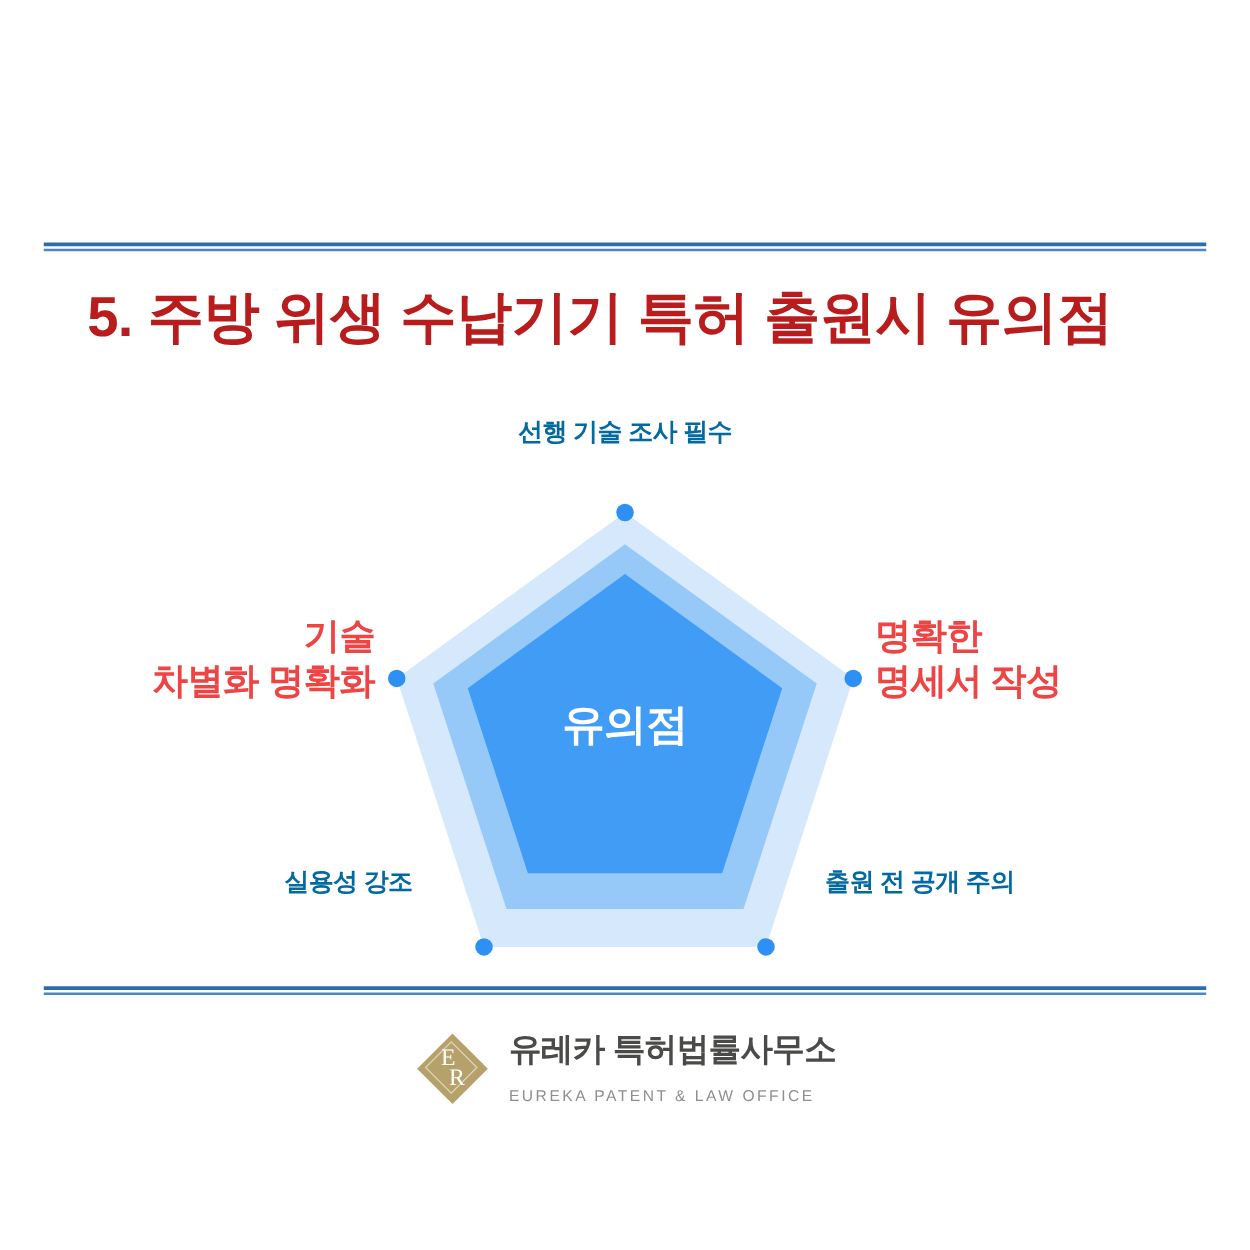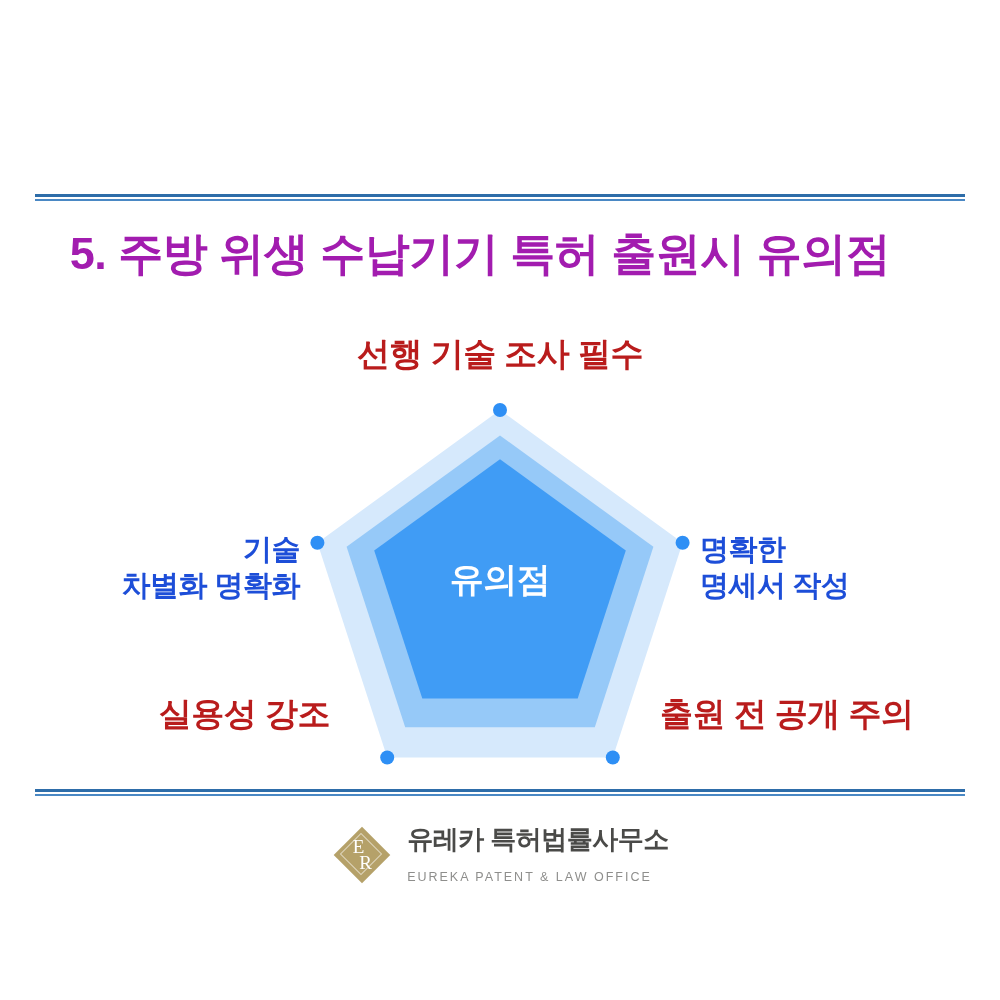--- a/index.html
+++ b/index.html
@@ -51,21 +51,21 @@
   .divider-top    { top: 194px; }
   .divider-bottom { top: 789px; }
 
   
   .page-title {
     position: absolute;
     left: 0;
     top: 224px;
     width: 960px;
     text-align: center;
-    color: #a21caf;
+    color: #b91c1c;
     font-size: 45px;
     font-weight: bold;
     letter-spacing: -0.5px;
     white-space: nowrap;
   }
 
   
   .figure {
     position: absolute;
     left: 0;
@@ -93,22 +93,22 @@
   }
 
   
   .axis-label {
     position: absolute;
     font-weight: bold;
     letter-spacing: -0.5px;
     line-height: 1.24;
     white-space: pre-line;
   }
-  .axis-label.bright { color: #b91c1c; font-size: 33px; }
-  .axis-label.muted  { color: #1d4ed8; font-size: 29px; margin-top: 40px; }
+  .axis-label.bright { color: #0369a1; font-size: 20px; }
+  .axis-label.muted  { color: #ef4444; font-size: 29px; }
 
   .label-top {
     left: 0;
     top: 334px;
     width: 1000px;
     text-align: center;
   }
   .label-right {
     left: 700px;
     top: 492px;

